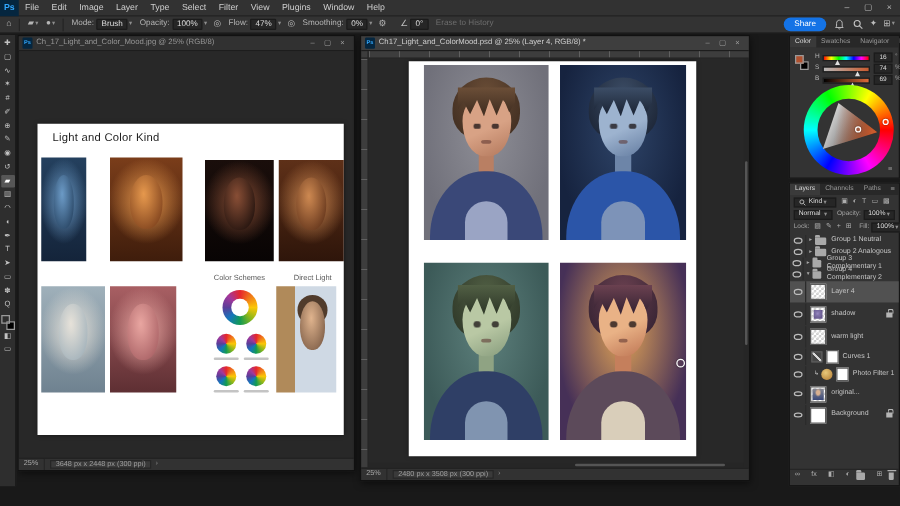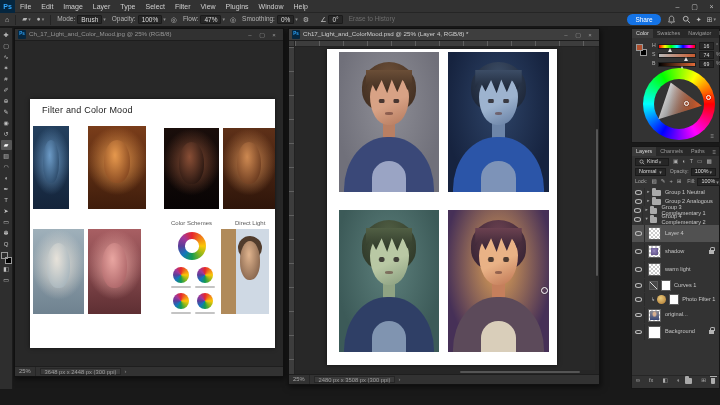--- a/index.html
+++ b/index.html
@@ -233,21 +233,21 @@
     <span class="doc-ico">Ps</span>
     <span>Ch_17_Light_and_Color_Mood.jpg @ 25% (RGB/8)</span>
     <span class="tb-ctrls">
       <span class="tbc">–</span>
       <span class="tbc">▢</span>
       <span class="tbc">×</span>
     </span>
   </div>
   <div class="canvas" style="left:0;right:0;top:12px;bottom:10px">
     <div class="page" style="left:15px;top:58px;width:245px;height:249px">
-      <div class="slide-title" style="left:12px;top:7px">Filter and Color Mood</div>
+      <div class="slide-title" style="left:12px;top:7px">Light and Color Kind</div>
       <div style="position:absolute;left:3px;top:27px;width:36px;height:83px">
           <div class="photo" style="position:absolute;inset:0"></div>
           <div class="photo" style="inset:0;--a:#24405e;--b:#6d9cc8;--c:#14243a"></div>
         </div>
       <div style="position:absolute;left:58px;top:27px;width:58px;height:83px">
           <div class="photo" style="inset:0;--a:#7a3d1a;--b:#e89a4e;--c:#3f1d0c"></div>
         </div>
       <div style="position:absolute;left:134px;top:29px;width:55px;height:81px">
           <div class="photo" style="inset:0;--a:#1a0e0b;--b:#8a4f36;--c:#080404"></div>
         </div>

